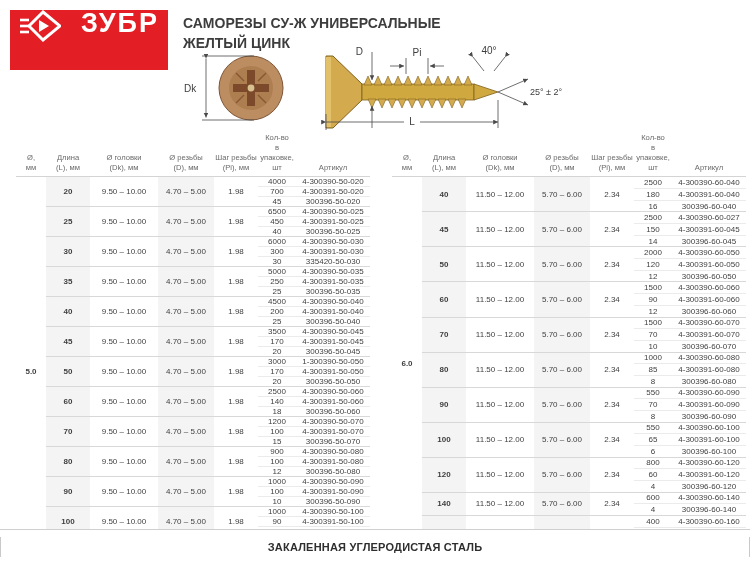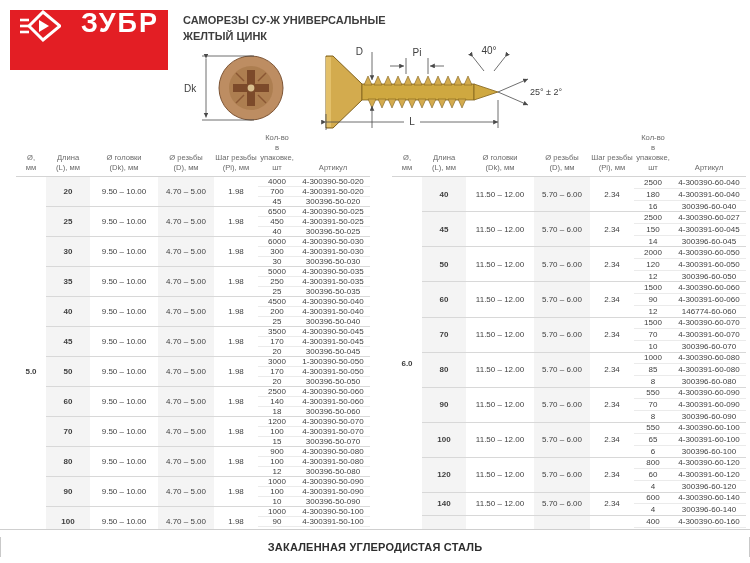--- a/index.html
+++ b/index.html
@@ -11,21 +11,21 @@
   .logo{
     position:absolute;left:10px;top:10px;width:158px;height:60px;
     background:#e31e24;display:flex;align-items:flex-start;justify-content:center;gap:20px;
   }
   .logo-text{
     color:#fff;font-weight:bold;font-size:27px;letter-spacing:2px;line-height:1;
     transform:scaleY(1.05);
   }
   .title{
     position:absolute;left:183px;top:13px;
-    font-weight:bold;font-size:11px;line-height:1.45;color:#3d3d3d;
+    font-weight:bold;font-size:14px;line-height:1.45;color:#3d3d3d;
   }
   
   .diagram{position:absolute;left:176px;top:44px;width:392px;height:86px;}
   
   .tables{
     position:absolute;left:0;top:131px;width:750px;
     display:flex;
   }
   .tblwrap{overflow:hidden;}
   .tblwrap.left{margin-left:16px;width:354px;}
@@ -266,21 +266,21 @@
             <td class="c-pit" rowspan="3">1.98</td>
             <td class="c-qty">6000</td>
             <td class="c-sku">4-300390-50-030</td>
           </tr>
           <tr class="gc">
             <td class="c-qty">300</td>
             <td class="c-sku">4-300391-50-030</td>
           </tr>
           <tr class="gc">
             <td class="c-qty">30</td>
-            <td class="c-sku">300396-50-030</td>
+            <td class="c-sku">335420-50-030</td>
           </tr>
           <tr class="g0">
             <td class="c-len" rowspan="3">35</td>
             <td class="c-head" rowspan="3">9.50 – 10.00</td>
             <td class="c-thr" rowspan="3">4.70 – 5.00</td>
             <td class="c-pit" rowspan="3">1.98</td>
             <td class="c-qty">5000</td>
             <td class="c-sku">4-300390-50-035</td>
           </tr>
           <tr class="gc">
@@ -537,21 +537,21 @@
             <td class="c-pit" rowspan="3">2.34</td>
             <td class="c-qty">1500</td>
             <td class="c-sku">4-300390-60-060</td>
           </tr>
           <tr class="gc">
             <td class="c-qty">90</td>
             <td class="c-sku">4-300391-60-060</td>
           </tr>
           <tr class="gc">
             <td class="c-qty">12</td>
-            <td class="c-sku">146774-60-060</td>
+            <td class="c-sku">300396-60-060</td>
           </tr>
           <tr class="g0">
             <td class="c-len" rowspan="3">70</td>
             <td class="c-head" rowspan="3">11.50 – 12.00</td>
             <td class="c-thr" rowspan="3">5.70 – 6.00</td>
             <td class="c-pit" rowspan="3">2.34</td>
             <td class="c-qty">1500</td>
             <td class="c-sku">4-300390-60-070</td>
           </tr>
           <tr class="gc">

